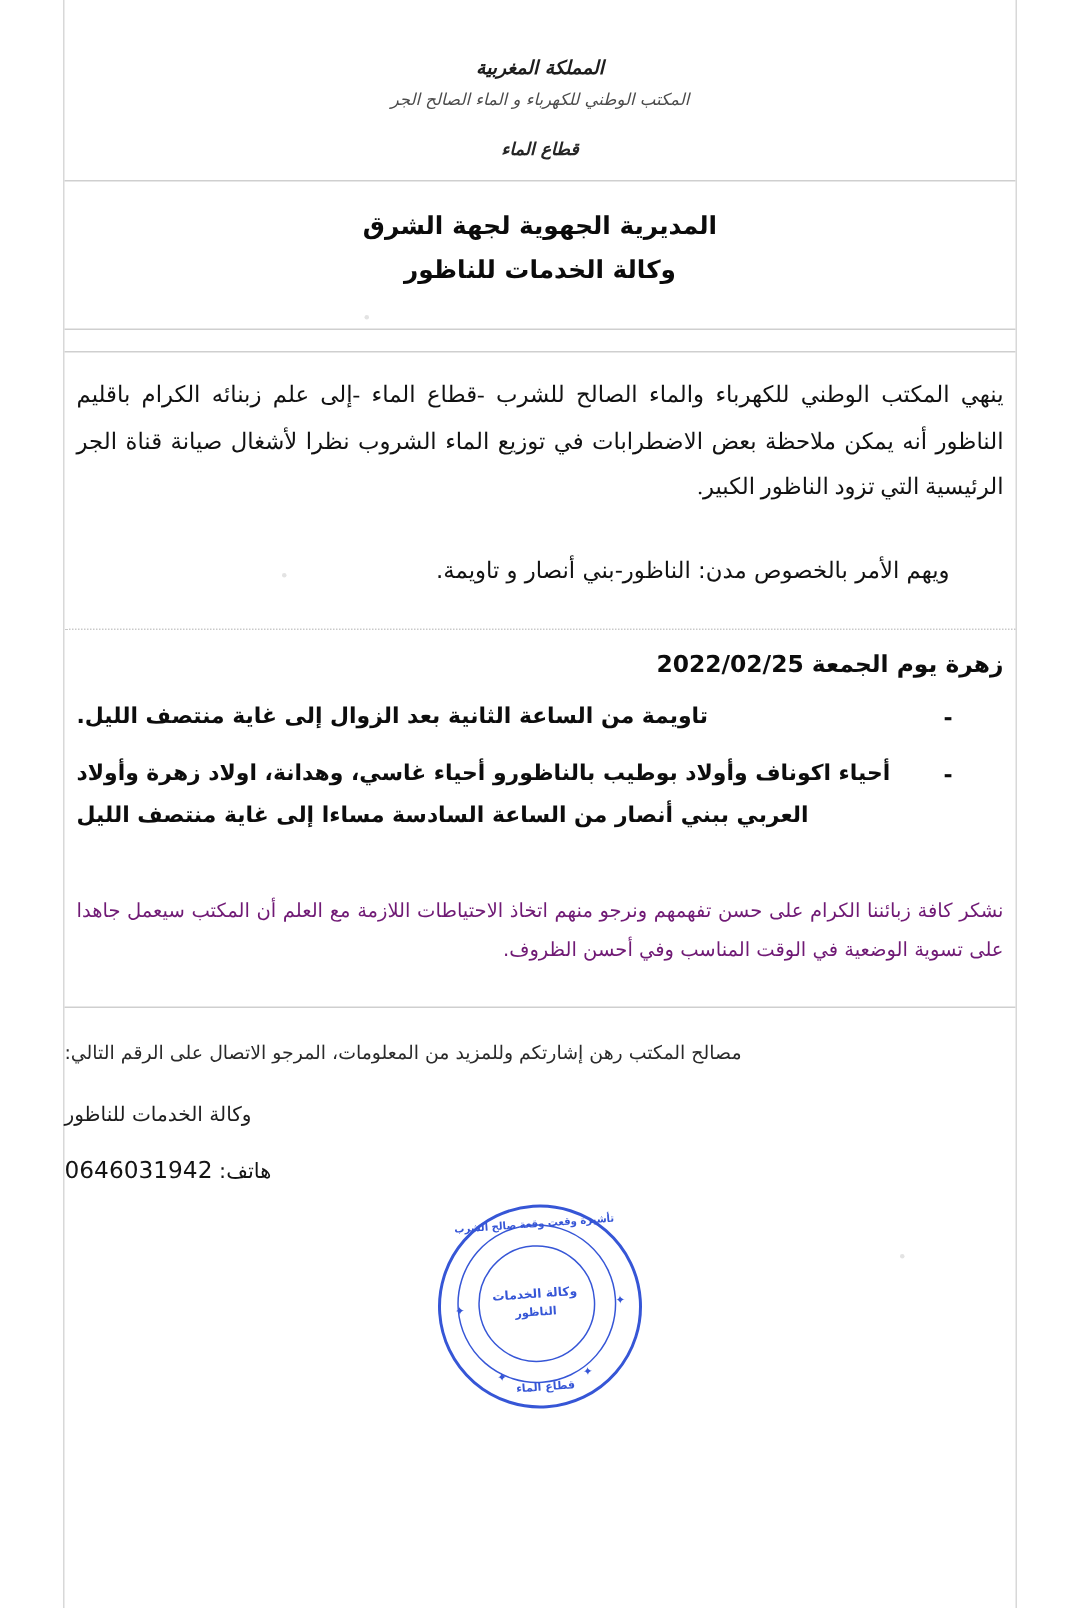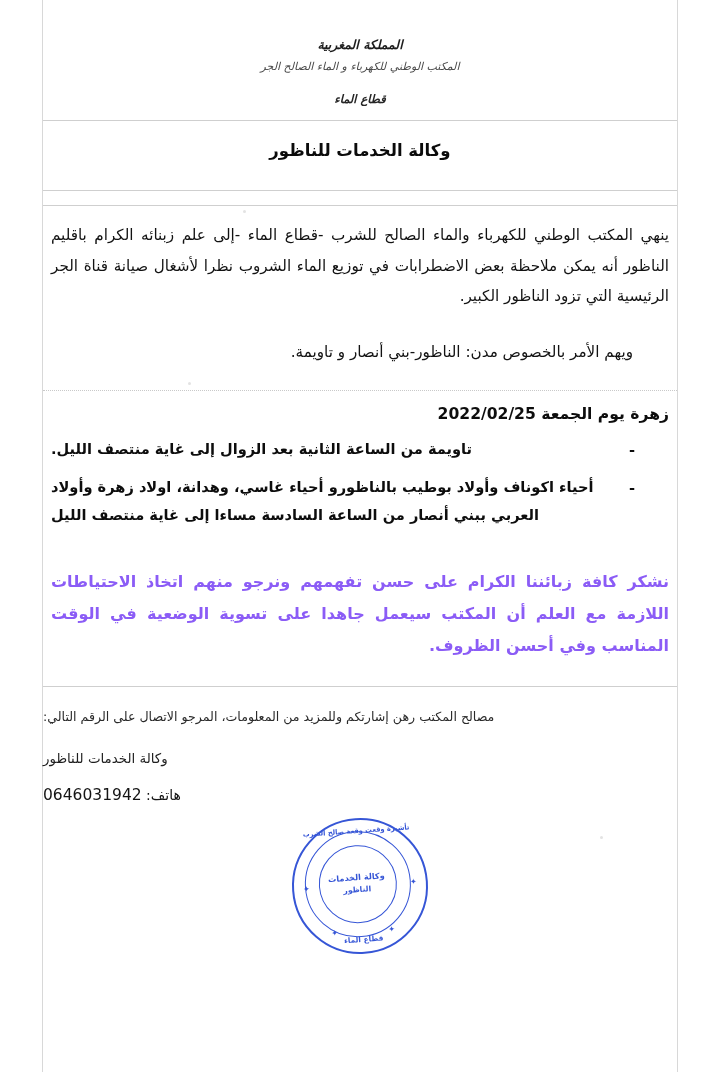--- a/index.html
+++ b/index.html
@@ -107,21 +107,21 @@
   
   .body-block {
     padding: 14px 8px 6px 8px;
     text-align: justify;
     text-align-last: right;
     font-size: 15.2px;
     line-height: 2.0;
     font-weight: 500;
     color: #121212;
   }
-  .body-block p { margin: 0; }
+  .body-block p { margin: 0; font-family: Liberation Serif, serif; }
 
   .cities-line {
     padding: 20px 8px 10px 8px;
     text-align: right;
     font-size: 15.2px;
     line-height: 1.9;
     font-weight: 500;
     color: #121212;
     padding-right: 44px;
   }
@@ -167,24 +167,24 @@
   .schedule .item-text {
     flex: 1 1 auto;
     text-align: left;
   }
 
   
   .closing {
     padding: 22px 8px 10px 8px;
     text-align: justify;
     text-align-last: right;
-    font-size: 16px;
+    font-size: 13px;
     line-height: 2.0;
-    font-weight: 700;
-    color: #8b5cf6;
+    font-weight: 400;
+    color: #701a75;
   }
   .closing p { margin: 0; }
 
   
   .contact {
     padding-top: 18px;
     text-align: left;
   }
   .contact .avail {
     font-size: 12.6px;
@@ -317,20 +317,21 @@
 
       <div class="letterhead">
         <div class="lh-kingdom">المملكة المغربية</div>
         <div class="lh-office">المكتب الوطني للكهرباء و الماء الصالح الجر</div>
         <div class="lh-sector">قطاع الماء</div>
       </div>
 
       <hr class="rule">
 
       <div class="directorate">
+        <div class="line">المديرية الجهوية لجهة الشرق</div>
         <div class="line">وكالة الخدمات للناظور</div>
       </div>
 
       <hr class="rule tight">
 
 
       <hr class="rule">
 
       <div class="body-block">
         <p>ينهي المكتب الوطني للكهرباء والماء الصالح للشرب -قطاع الماء -إلى علم زبنائه الكرام باقليم الناظور أنه يمكن ملاحظة بعض الاضطرابات في توزيع الماء الشروب نظرا لأشغال صيانة قناة الجر الرئيسية التي تزود الناظور الكبير.</p>

